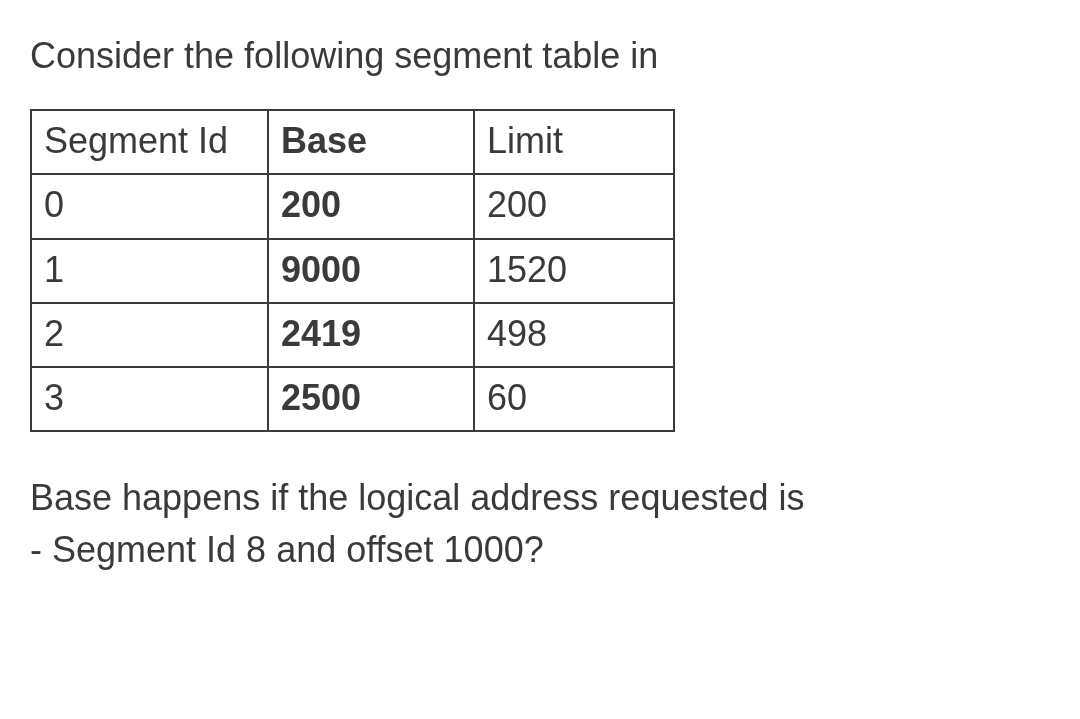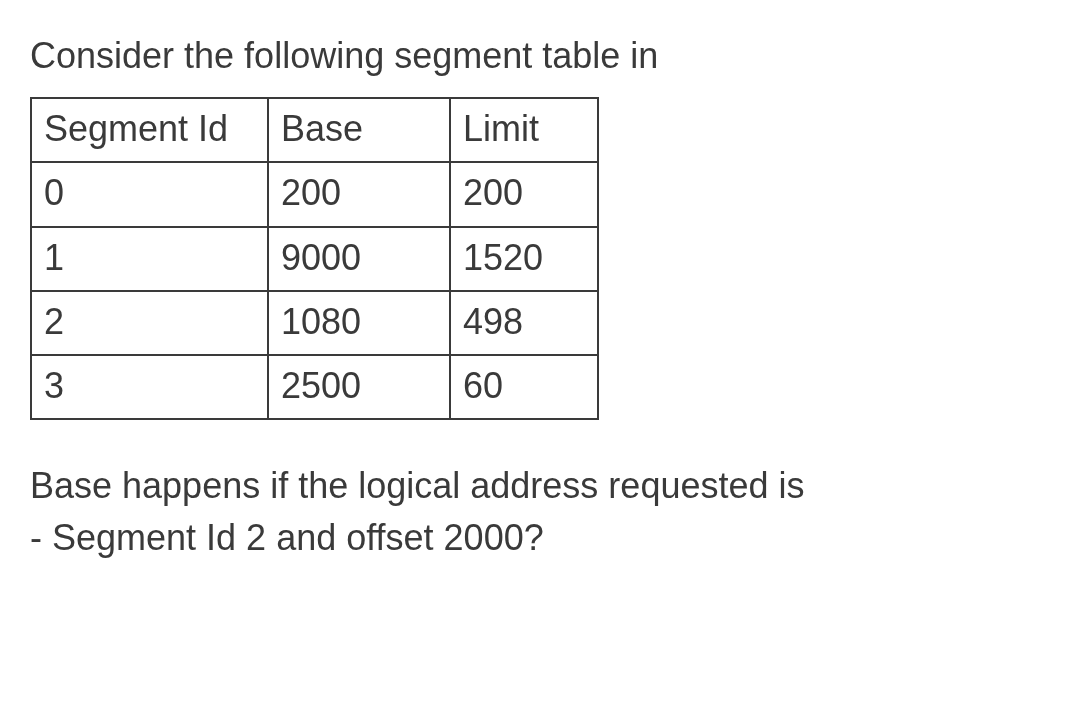--- a/index.html
+++ b/index.html
@@ -9,42 +9,43 @@
     }
     body {
       font-family: Arial, Helvetica, sans-serif;
       background: #ffffff;
       padding: 30px 30px 30px 30px;
       color: #3a3a3a;
       font-size: 36px;
       line-height: 1.45;
     }
     .intro {
-      margin-bottom: 15px;
+      margin-bottom: 27px;
     }
     table {
       border-collapse: collapse;
       margin-top: 5px;
       margin-bottom: 40px;
     }
     td {
       border: 2px solid #3a3a3a;
       padding: 4px 12px 6px 12px;
       text-align: left;
       vertical-align: middle;
       height: 58px;
     }
     .col-segid {
       width: 237px;
     }
     .col-base {
-      width: 182px;
+      width: 206px;
+      font-weight: bold;
     }
     .col-limit {
-      width: 148px;
+      width: 200px;
     }
     .question {
       margin-top: 20px;
     }
   </style>
 </head>
 <body>
 
 <div class="intro">
   <span>Consider the following segment table in</span><br>
@@ -62,27 +63,27 @@
     <td class="col-base">200</td>
     <td class="col-limit">200</td>
   </tr>
   <tr>
     <td class="col-segid">1</td>
     <td class="col-base">9000</td>
     <td class="col-limit">1520</td>
   </tr>
   <tr>
     <td class="col-segid">2</td>
-    <td class="col-base">1080</td>
+    <td class="col-base">2419</td>
     <td class="col-limit">498</td>
   </tr>
   <tr>
     <td class="col-segid">3</td>
     <td class="col-base">2500</td>
     <td class="col-limit">60</td>
   </tr>
 </tbody>
   </table>
 
 <div class="question">
   <span>Base happens if the logical address requested is</span><br>
-  <span>- Segment Id 2 and offset 2000?</span>
+  <span>- Segment Id 8 and offset 1000?</span>
 </div>
 
 </body></html>

